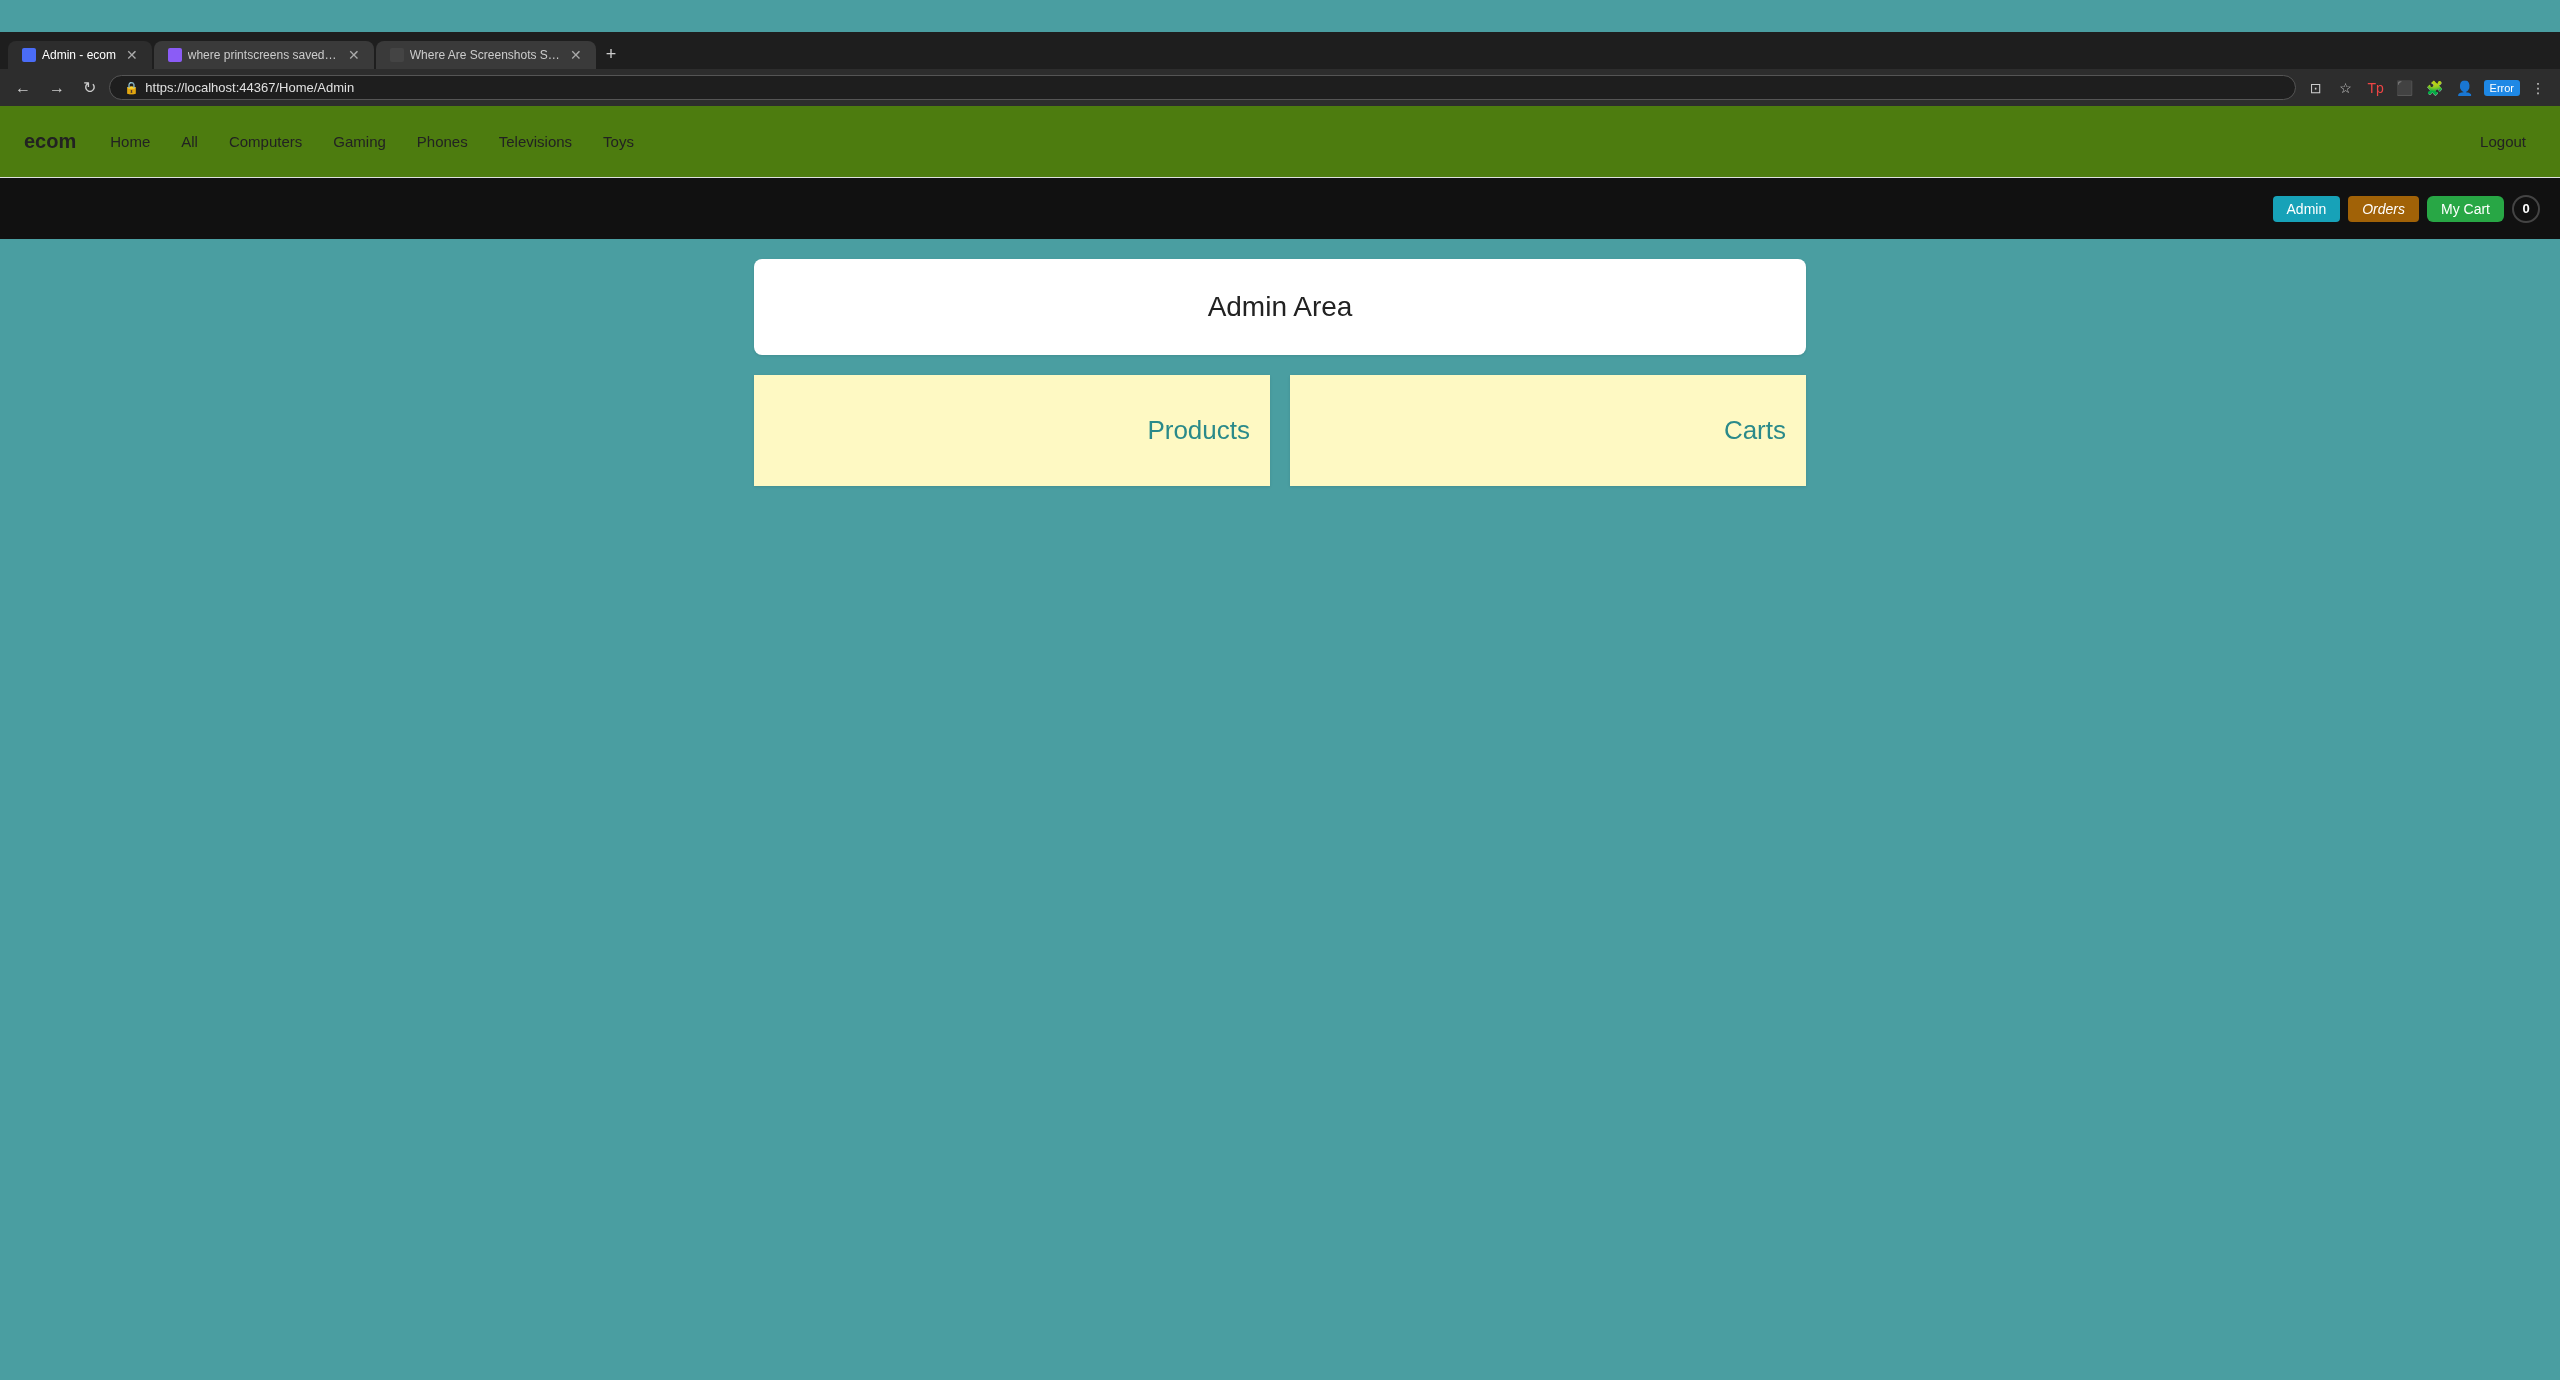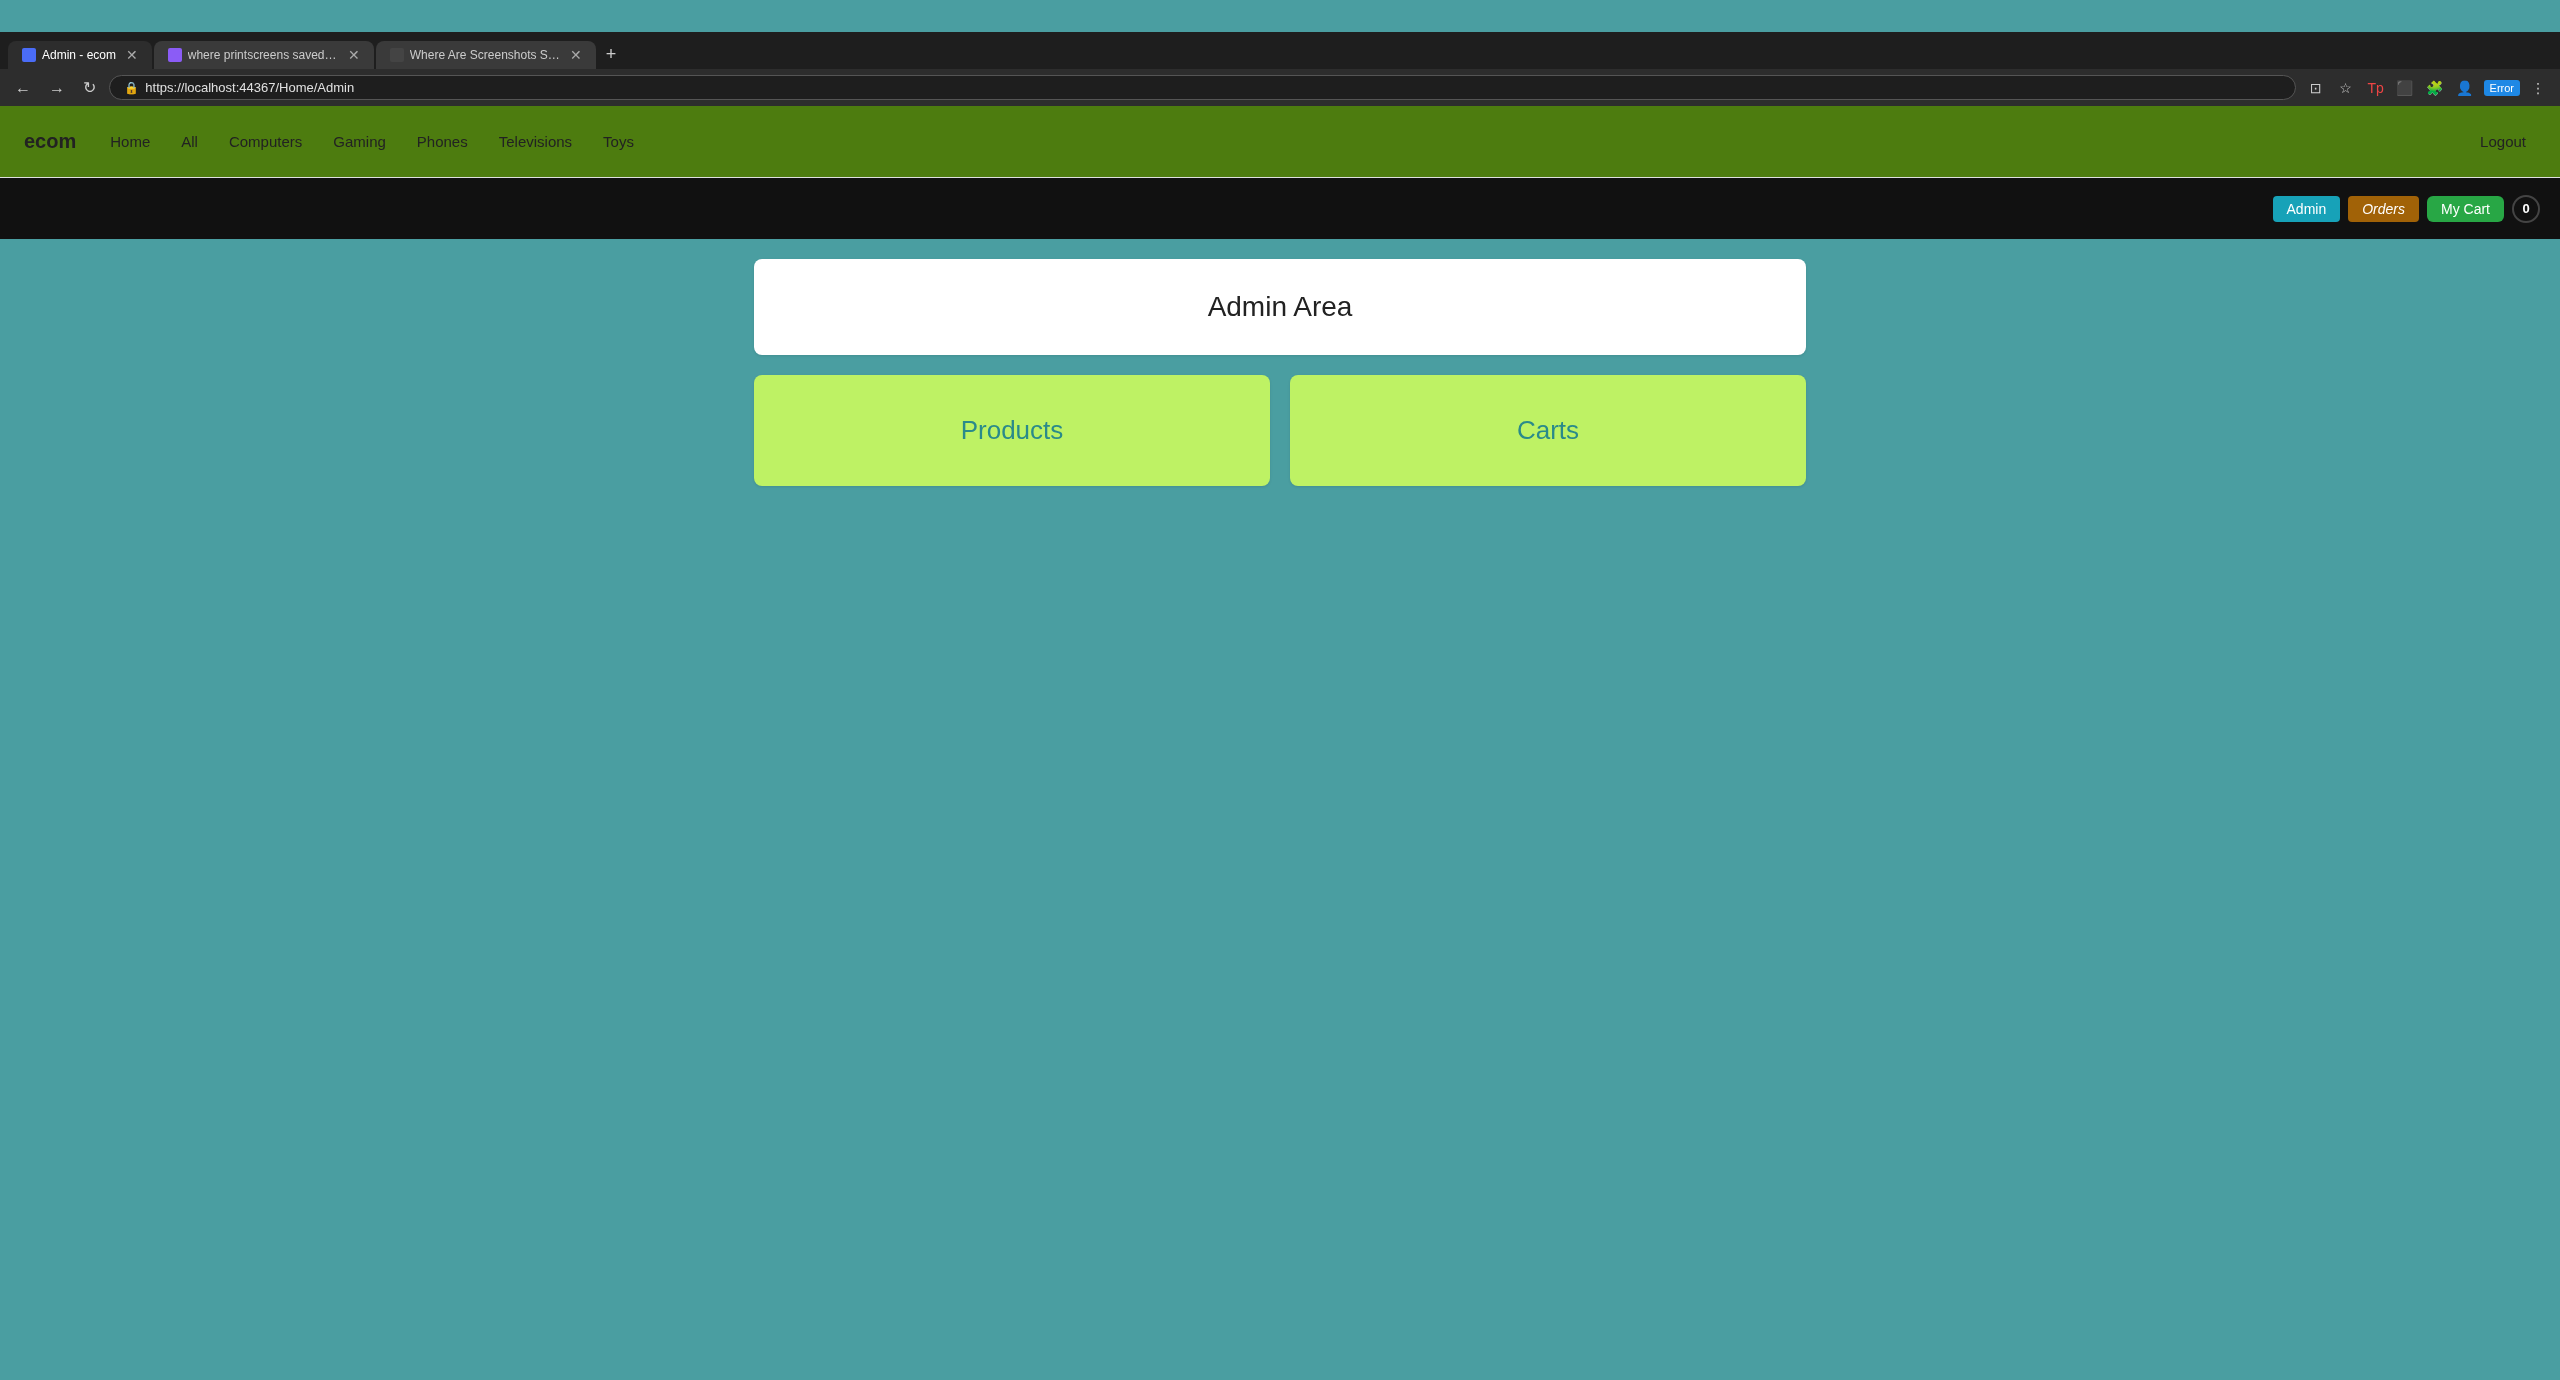--- a/index.html
+++ b/index.html
@@ -228,24 +228,24 @@
       font-size: 28px;
       font-weight: 500;
       color: #222;
     }
     .admin-cards-row {
       display: flex;
       gap: 20px;
     }
     .admin-card {
       flex: 1;
-      background: #bef264;
-      border-radius: 8px;
+      background: #fef9c3;
+      border-radius: 0;
       padding: 40px 20px;
-      text-align: center;
+      text-align: right;
       cursor: pointer;
       box-shadow: 0 1px 3px rgba(0,0,0,0.1);
       transition: box-shadow 0.2s;
     }
     .admin-card-label {
       font-size: 26px;
       color: #2a8a8a;
       font-weight: 400;
     }
   </style>

